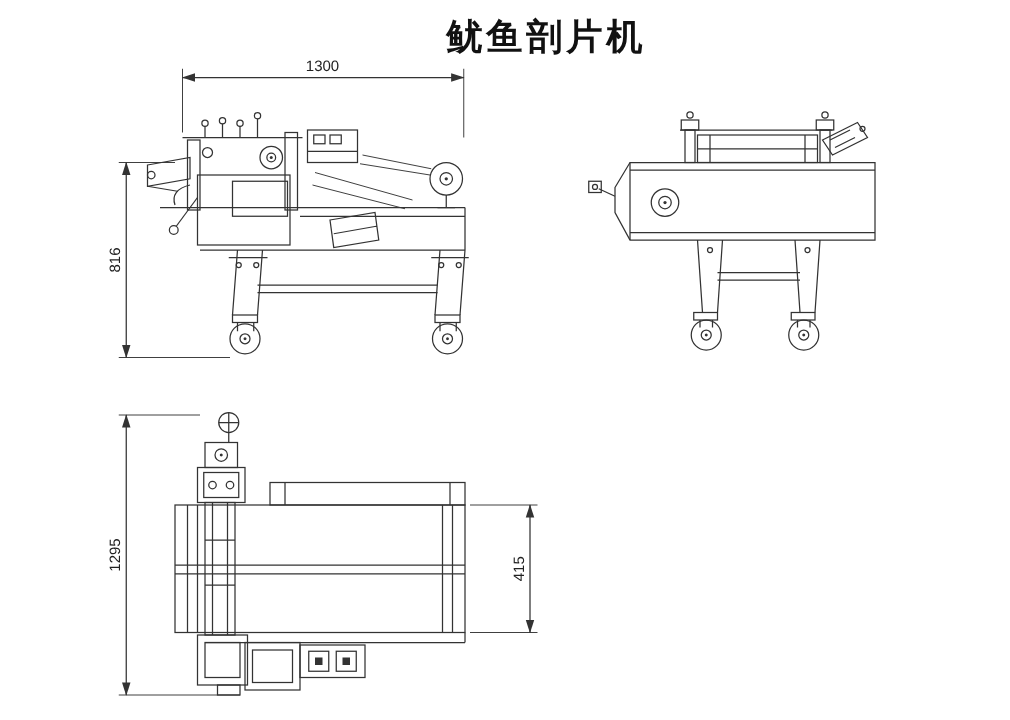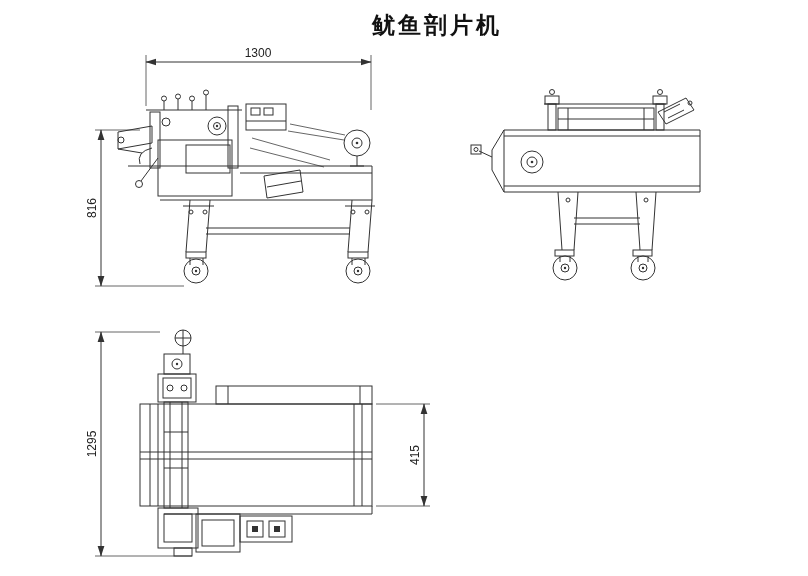--- a/index.html
+++ b/index.html
@@ -1,19 +1,19 @@
 <!DOCTYPE html>
 <html><head>
 <meta charset="utf-8">
 <style>
   html,body{margin:0;padding:0;background:#fff;}
   .canvas{position:relative;width:808px;height:576px;background:#fff;overflow:hidden;
           font-family:"Liberation Sans",sans-serif;}
   .title{position:absolute;left:437px;top:10px;transform:translateX(-50%);
-         font-size:23px;font-weight:700;letter-spacing:3px;color:#111;white-space:nowrap;}
+         font-size:29px;font-weight:700;letter-spacing:3px;color:#111;white-space:nowrap;}
   svg{position:absolute;left:0;top:0;}
   svg line, svg path, svg rect, svg circle, svg polygon{stroke:#333;stroke-width:1;fill:none;}
   svg .dot{fill:#333;stroke:none;}
   svg .thin{stroke-width:0.75;}
   svg text{fill:#222;stroke:none;font-size:12px;font-family:"Liberation Sans",sans-serif;}
 </style>
 </head>
 <body>
 
 <div class="canvas">

